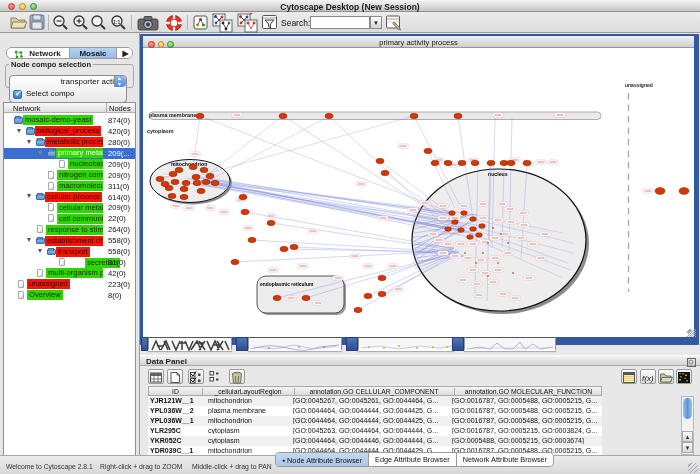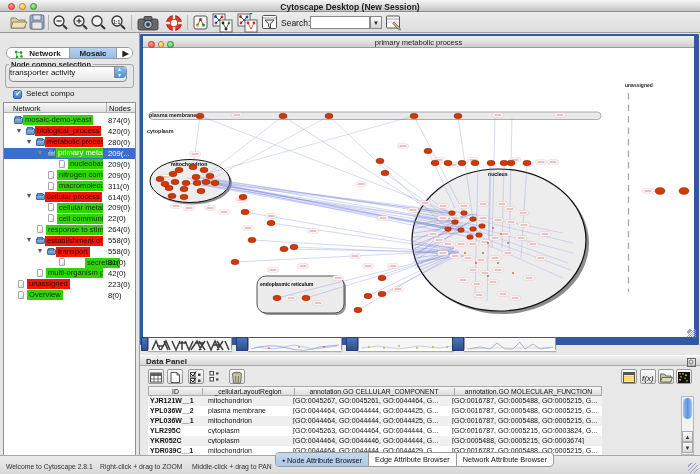--- a/index.html
+++ b/index.html
@@ -22,21 +22,21 @@
 
 
 #leftpanel { position:absolute; left:0; top:33px; width:140px; height:422px; background:#e6e6e6; border-right:1px solid #9a9a9a; }
 #cphead { position:absolute; left:0; top:2px; width:139px; height:11px;
   background:linear-gradient(#f2f2f2,#d5d5d5); border-top:1px solid #fff; border-bottom:1px solid #aaa; }
 #cphead span { position:absolute; left:4px; top:1px; font-size:8px; font-weight:bold; color:#222; }
 #tabs { position:absolute; left:6px; top:14px; width:127px; height:12px; background:#fff; border:1px solid #9a9a9a; border-radius:6px; overflow:hidden; }
 .tabseg { position:absolute; top:0; height:12px; font-size:8px; font-weight:bold; color:#222; text-align:center; line-height:12px; }
 #grpbox { position:absolute; left:5px; top:31px; width:129px; height:24px; border:1px solid #a8a8a8; border-radius:3px; }
 #grplbl { position:absolute; left:9px; top:26.5px; font-size:7.5px; font-weight:bold; color:#222; background:#e6e6e6; padding:0 2px; }
-#combo { position:absolute; left:9px; top:33px; width:118px; height:16px; background:linear-gradient(#ffffff,#e8e8e8); border:1px solid #8d8d8d; border-radius:4px; font-size:8px; color:#111; text-align:left; line-height:11px; }
+#combo { position:absolute; left:9px; top:42px; width:118px; height:28px; background:linear-gradient(#ffffff,#e8e8e8); border:1px solid #8d8d8d; border-radius:4px; font-size:8px; color:#111; text-align:right; line-height:11px; }
 #combostep { position:absolute; right:0px; top:0px; width:12px; height:10.5px; background:linear-gradient(#8fbcf0,#4d8bd8); border-left:1px solid #8d8d8d; border-radius:0 4px 4px 0; }
 #combostep:before { content:"\25B4"; position:absolute; top:-3px; left:3px; font-size:6px; color:#fff; }
 #combostep:after { content:"\25BE"; position:absolute; top:2.5px; left:3px; font-size:6px; color:#fff; }
 #chk { position:absolute; left:13px; top:57px; width:9px; height:9px; border-radius:2px; background:linear-gradient(#7db2e8,#3a7ad0); border:1px solid #3866a8; }
 #chk:after { content:"\2713"; position:absolute; left:1px; top:-2px; color:#fff; font-size:8px; font-weight:bold; }
 #chklbl { position:absolute; left:26px; top:56px; font-size:8px; color:#111; }
 #treebox { position:absolute; left:3px; top:69px; width:133px; height:381px; background:#fff; border:1px solid #8f8f8f; }
 #treehead { position:absolute; left:0; top:0; width:131px; height:9.5px; background:linear-gradient(#f8f8f8,#dedede); border-bottom:1px solid #b0b0b0; font-size:7.5px; color:#111; }
 #treehead .h1 { position:absolute; left:9px; top:0.5px; }
 #treehead .h2 { position:absolute; left:105px; top:0.5px; }
@@ -326,21 +326,21 @@
     </div>
   </div>
 </div>
 
 <div id="mdi">
   <div id="winframe">
     <div id="wtitle">
       <div class="wl" style="left:5px; background:radial-gradient(circle at 35% 30%, #ff9a8a, #ee4e42); border:0.5px solid #c03830;"></div>
       <div class="wl" style="left:14.5px; background:radial-gradient(circle at 35% 30%, #ffe9a0, #f5b42e); border:0.5px solid #c08820;"></div>
       <div class="wl" style="left:24px; background:radial-gradient(circle at 35% 30%, #b8efa8, #3dbb38); border:0.5px solid #2f8f2a;"></div>
-      <div class="t">primary metabolic process</div>
+      <div class="t">primary activity process</div>
     </div>
     <div id="wcanvas">
 <svg width="551" height="289" viewBox="0 0 551 289" style="position:absolute;left:0;top:0">
 <rect x="6" y="64" width="452" height="7.5" rx="3.7" fill="#e9e9e9" stroke="#9a9a9a" stroke-width="0.8"></rect>
 <ellipse cx="49" cy="135" rx="40" ry="21.5" fill="#000" opacity="0.45"></ellipse>
 <ellipse cx="47" cy="133" rx="40" ry="21.5" fill="#ededed" stroke="#111" stroke-width="1"></ellipse>
 <ellipse cx="359" cy="195" rx="87" ry="71" fill="#000" opacity="0.45"></ellipse>
 <ellipse cx="356" cy="192" rx="87" ry="71" fill="#ededed" stroke="#111" stroke-width="1.2"></ellipse>
 <rect x="116" y="230" width="87" height="37" rx="9" fill="#000" opacity="0.4"></rect>
 <rect x="114" y="228" width="87" height="37" rx="9" fill="#ececec" stroke="#444" stroke-width="0.9"></rect>

